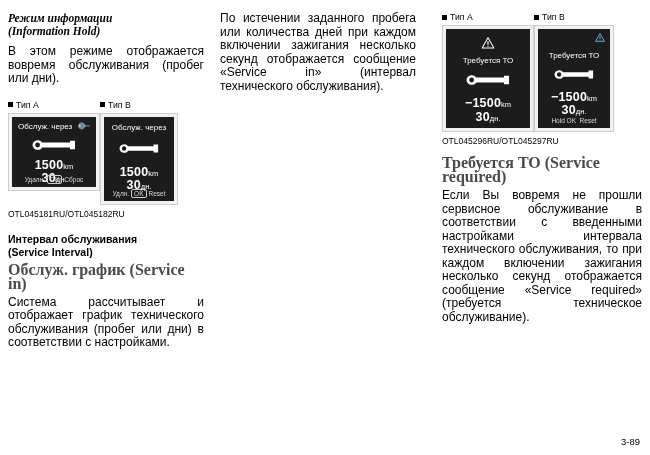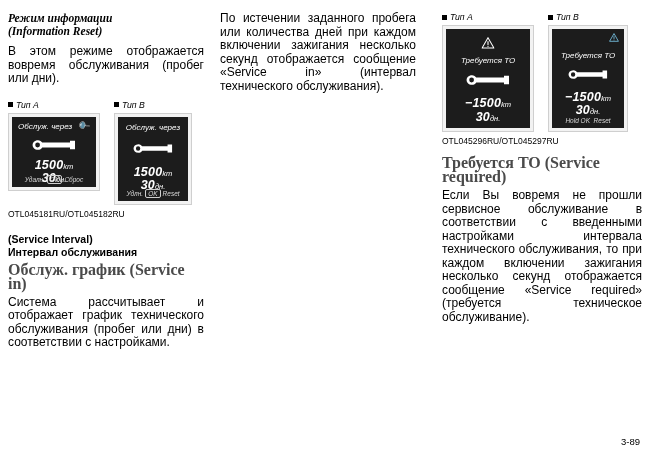--- a/index.html
+++ b/index.html
@@ -64,22 +64,20 @@
     font-family: "Liberation Sans", sans-serif;
     font-size: 8.5px;
     text-align: left;
     margin: 4px 0 0 0;
     color: #000;
   }
 
   
   .fig-row {
     display: flex;
-    gap: 14px;
-    font-style: italic;
   }
   .fig-label {
     font-family: "Liberation Sans", sans-serif;
     font-size: 8.7px;
     margin: 0 0 3px 0;
     display: flex;
     align-items: center;
     gap: 3px;
   }
   .sq {
@@ -169,21 +167,21 @@
 </style>
 </head>
 <body>
 
 <div class="page">
 
   <div class="col col-1">
 
     <div class="head-italic">
       <div>Режим информации</div>
-      <div>(Information Reset)</div>
+      <div>(Information Hold)</div>
     </div>
 
     <p class="body-txt mb14">В этом режиме отображается вовремя обслуживания (пробег или дни).</p>
 
     <div class="fig-row">
 
       <div>
         <div class="fig-label">
           <span class="sq"></span>
           <span>Тип A</span>
@@ -233,22 +231,22 @@
               <span>Удлн.</span><span class="key">OK</span><span>Reset</span>
             </div>
           </div>
         </div>
       </div>
     </div>
 
     <p class="caption mb14">OTL045181RU/OTL045182RU</p>
 
     <div class="sec-head-bold">
+      <div>Интервал обслуживания</div>
       <div>(Service Interval)</div>
-      <div>Интервал обслуживания</div>
     </div>
 
     <p class="sec-head-serif">Обслуж. график (Service in)</p>
 
     <p class="body-txt">Система рассчитывает и отображает график технического обслуживания (пробег или дни) в соответствии с настройками.</p>
   </div>
 
   <div class="col col-2">
     <p class="body-txt">По истечении заданного пробега или количества дней при каждом включении зажигания несколько секунд отображается сообщение «Service in» (интервал технического обслуживания).</p>
   </div>

